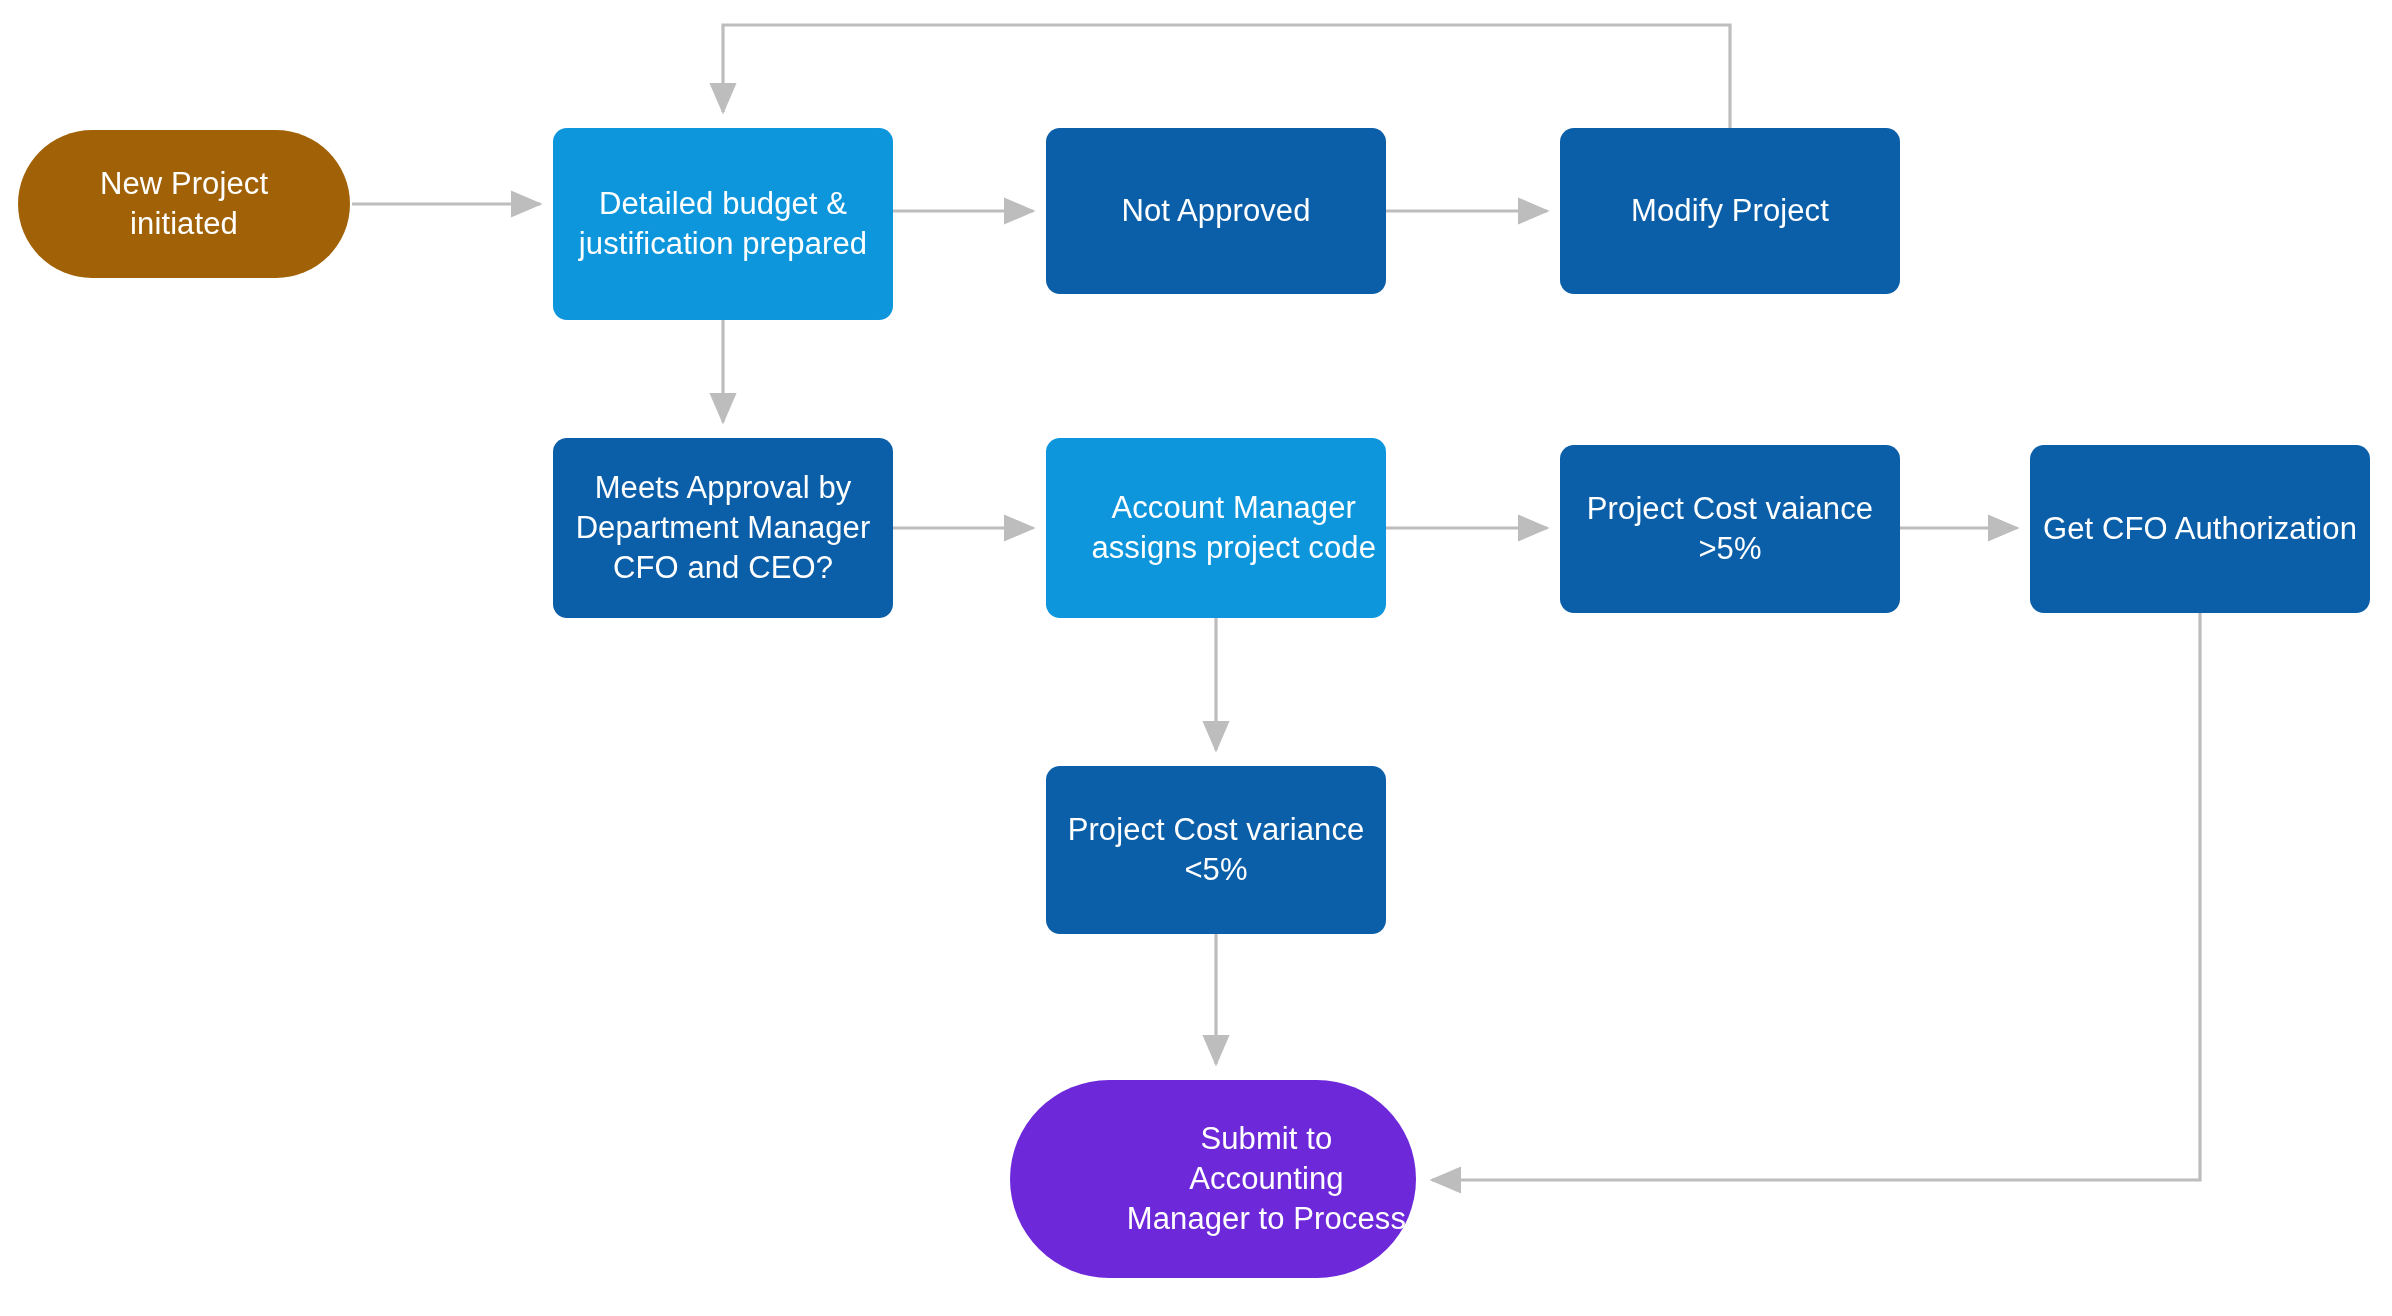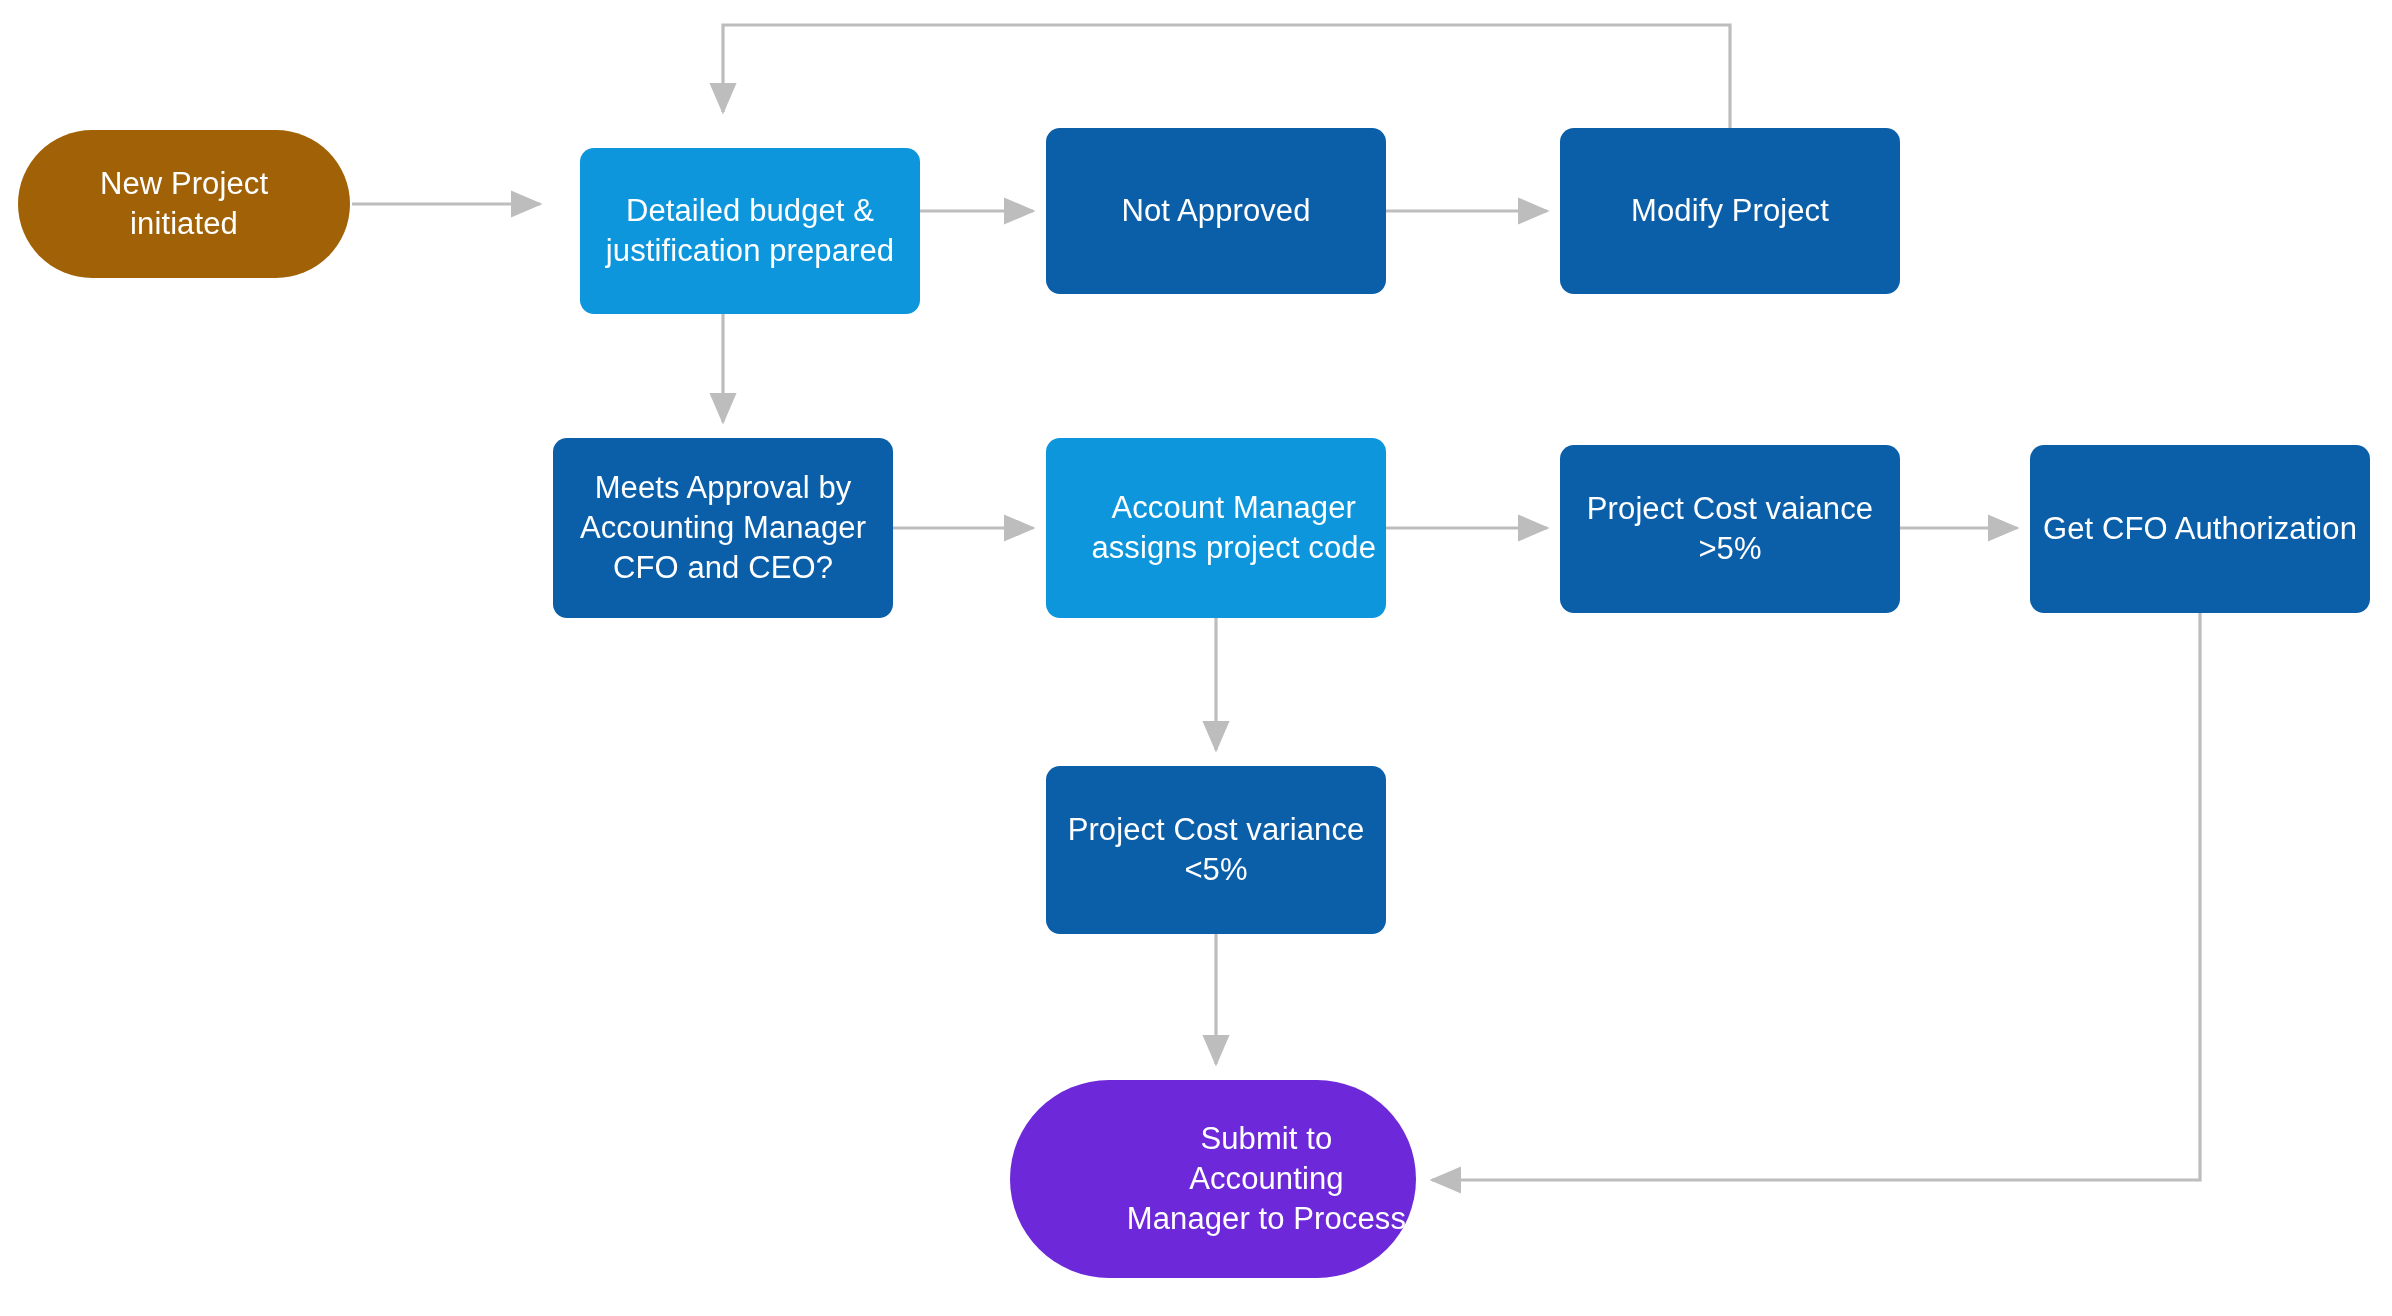--- a/index.html
+++ b/index.html
@@ -107,36 +107,36 @@
     <g>
       <path d="M2200,613 L2200,1180 L1432,1180" stroke="#bdbdbd" stroke-width="3.2" fill="none" marker-end="url(#arrow)"></path>
     </g>
   </svg>
 
   <div class="node terminator c-navy" style="left:18px; top:130px; width:332px; height:148px;">
     <span>New Project
 initiated</span>
   </div>
 
-  <div class="node rect c-lightblue" style="left:580px; top:128px; width:340px; height:166px;margin-top:20px;">
+  <div class="node rect c-lightblue" style="left:553px; top:128px; width:340px; height:192px;">
     <span>Detailed budget &amp;
 justification prepared</span>
   </div>
 
   <div class="node rect c-blue" style="left:1560px; top:128px; width:340px; height:166px;">
     <span>Modify Project</span>
   </div>
 
   <div class="node rect c-blue" style="left:1046px; top:128px; width:340px; height:166px;">
     <span>Not Approved</span>
   </div>
 
   <div class="node rect c-blue" style="left:553px; top:438px; width:340px; height:180px;">
     <span>Meets Approval by
-Accounting Manager
+Department Manager
 CFO and CEO?</span>
   </div>
 
   <div class="node rect c-lightblue" style="left:1046px; top:438px; width:340px; height:180px;justify-content:flex-end;">
     <span>Account Manager
 assigns project code</span>
   </div>
 
   <div class="node rect c-blue" style="left:1560px; top:445px; width:340px; height:168px;">
     <span>Project Cost vaiance

